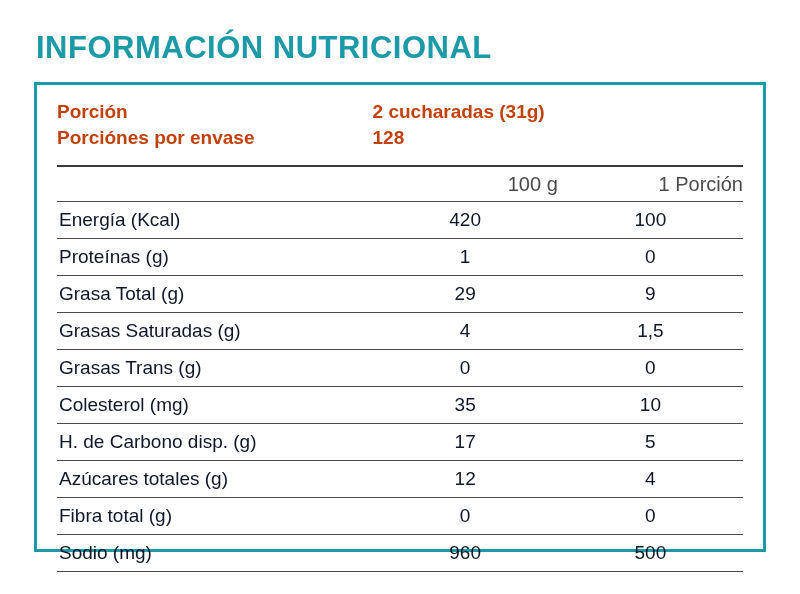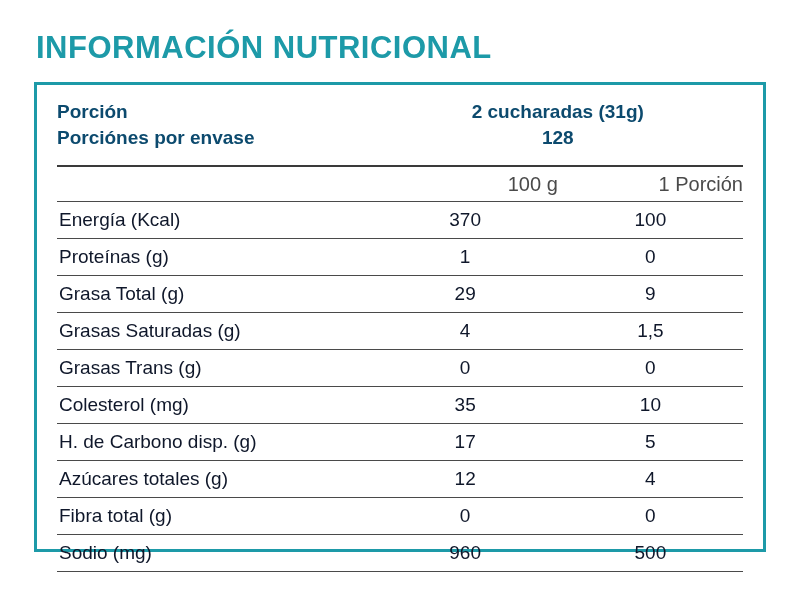--- a/index.html
+++ b/index.html
@@ -45,26 +45,26 @@
     padding: 0;
     vertical-align: middle;
   }
   .col-label { width: 46%; }
   .col-a { width: 27%; }
   .col-b { width: 27%; }
 
   .serving-row td {
     font-size: 19px;
     font-weight: bold;
-    color: #0c4a6e;
+    color: #c2410c;
     padding: 2px 0 2px 0;
     height: 26px;
   }
   .serving-row td.val {
-    text-align: center;
+    text-align: left;
   }
   .serving-label {
     text-align: left;
   }
   .rule-strong {
     border-bottom: 2px solid #3a3a3a;
   }
   .spacer-after-serving td {
     height: 14px;
   }
@@ -121,21 +121,21 @@
         </tr>
 
         <tr class="head-row">
           <td></td>
           <td>100 g</td>
           <td>1 Porción</td>
         </tr>
 
         <tr class="data-row">
           <td class="name">Energía (Kcal)</td>
-          <td class="num">370</td>
+          <td class="num">420</td>
           <td class="num">100</td>
         </tr>
         <tr class="data-row">
           <td class="name">Proteínas (g)</td>
           <td class="num">1</td>
           <td class="num">0</td>
         </tr>
         <tr class="data-row">
           <td class="name">Grasa Total (g)</td>
           <td class="num">29</td>

